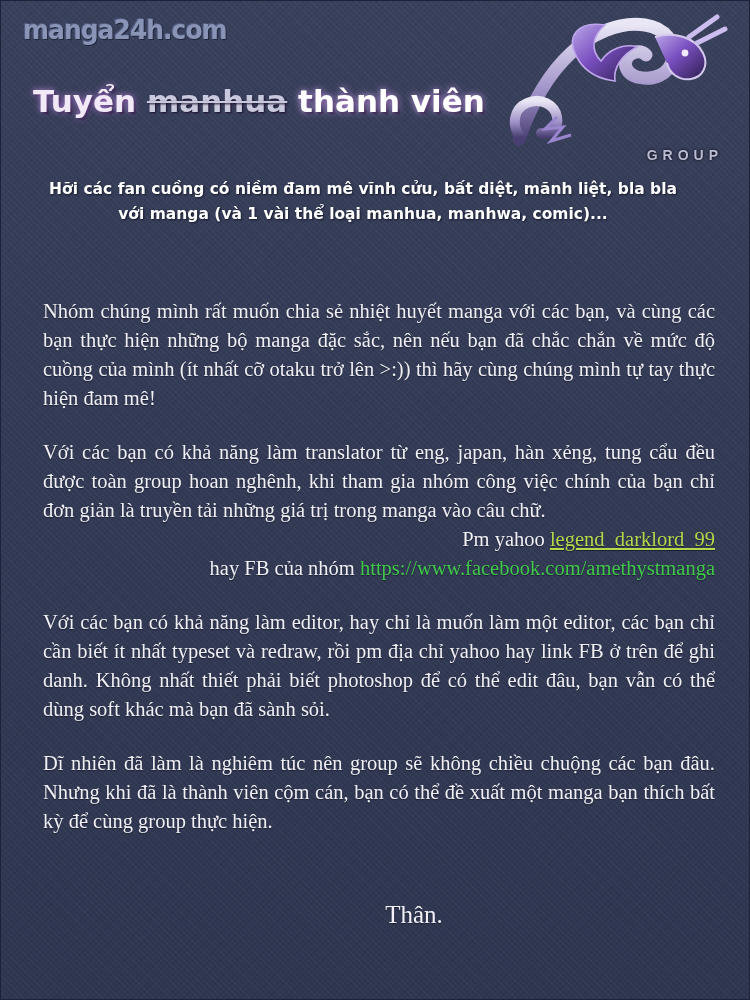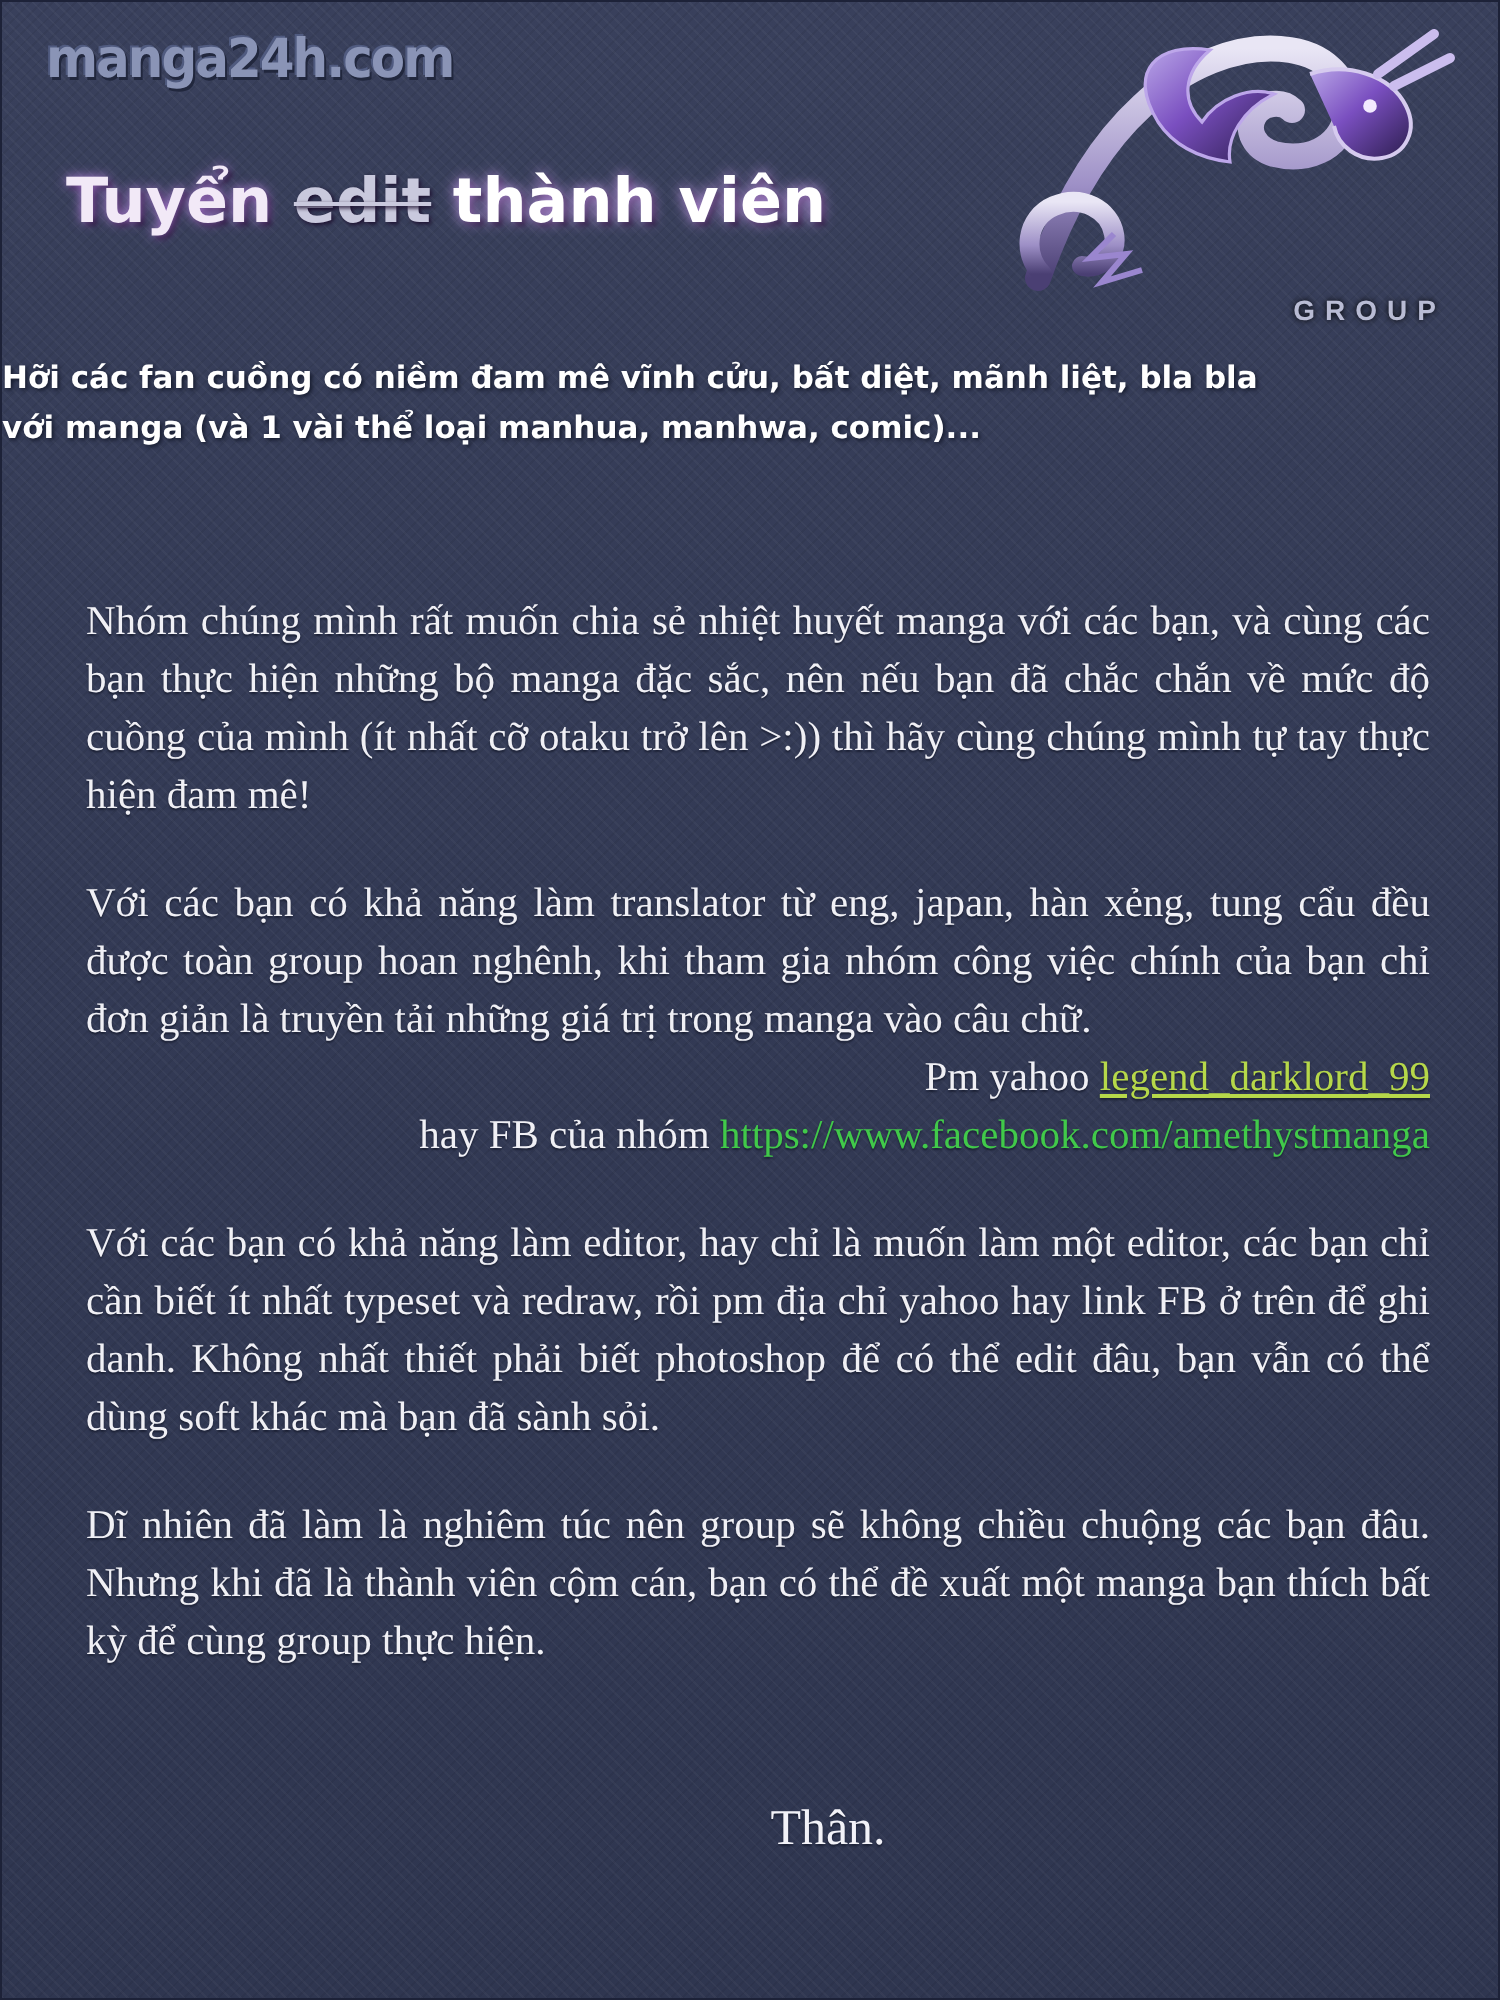--- a/index.html
+++ b/index.html
@@ -101,20 +101,21 @@
     color: #ffffff;
     text-shadow: 0 0 7px #c49bea, 2px 2px 2px #1d1030;
   }
 
   
   .intro {
     position: absolute;
     top: 176px;
     left: 0;
     width: 724px;
+    text-align: center;
     font-family: "DejaVu Sans", sans-serif;
     font-weight: bold;
     font-size: 15.5px;
     line-height: 25px;
     color: #ffffff;
     text-shadow: 1px 1px 2px #151a2c;
   }
   .intro .line3 {
     font-size: 17px;
     letter-spacing: 0.3px;
@@ -191,21 +192,21 @@
 
       <path d="M62 128 C52 118 54 100 68 94 C82 88 96 96 98 108 C100 118 92 126 82 124" fill="none" stroke="url(#bodyGrad)" stroke-width="10" stroke-linecap="round"></path>
 
       <path d="M98 108 L86 120 L104 118 L92 132 L112 126" fill="none" stroke="#9a86cf" stroke-width="3"></path>
     </svg>
     <div class="logo-sub">GROUP</div>
   </div>
 
   <div class="headline">
     <span class="hl-1">Tuyển</span>
-    <span class="hl-strike">edit</span>
+    <span class="hl-strike">manhua</span>
     <span class="hl-2">thành viên</span>
   </div>
 
   <div class="intro">
     <div class="line1">Hỡi các fan cuồng có niềm đam mê vĩnh cửu, bất diệt, mãnh liệt, bla bla</div>
     <div class="line2">với manga (và 1 vài thể loại manhua, manhwa, comic)...</div>
   </div>
 
   <div class="body-copy">
     <p>Nhóm chúng mình rất muốn chia sẻ nhiệt huyết manga với các bạn, và cùng các bạn thực hiện những bộ manga đặc sắc, nên nếu bạn đã chắc chắn về mức độ cuồng của mình (ít nhất cỡ otaku trở lên &gt;:)) thì hãy cùng chúng mình tự tay thực hiện đam mê!</p>

